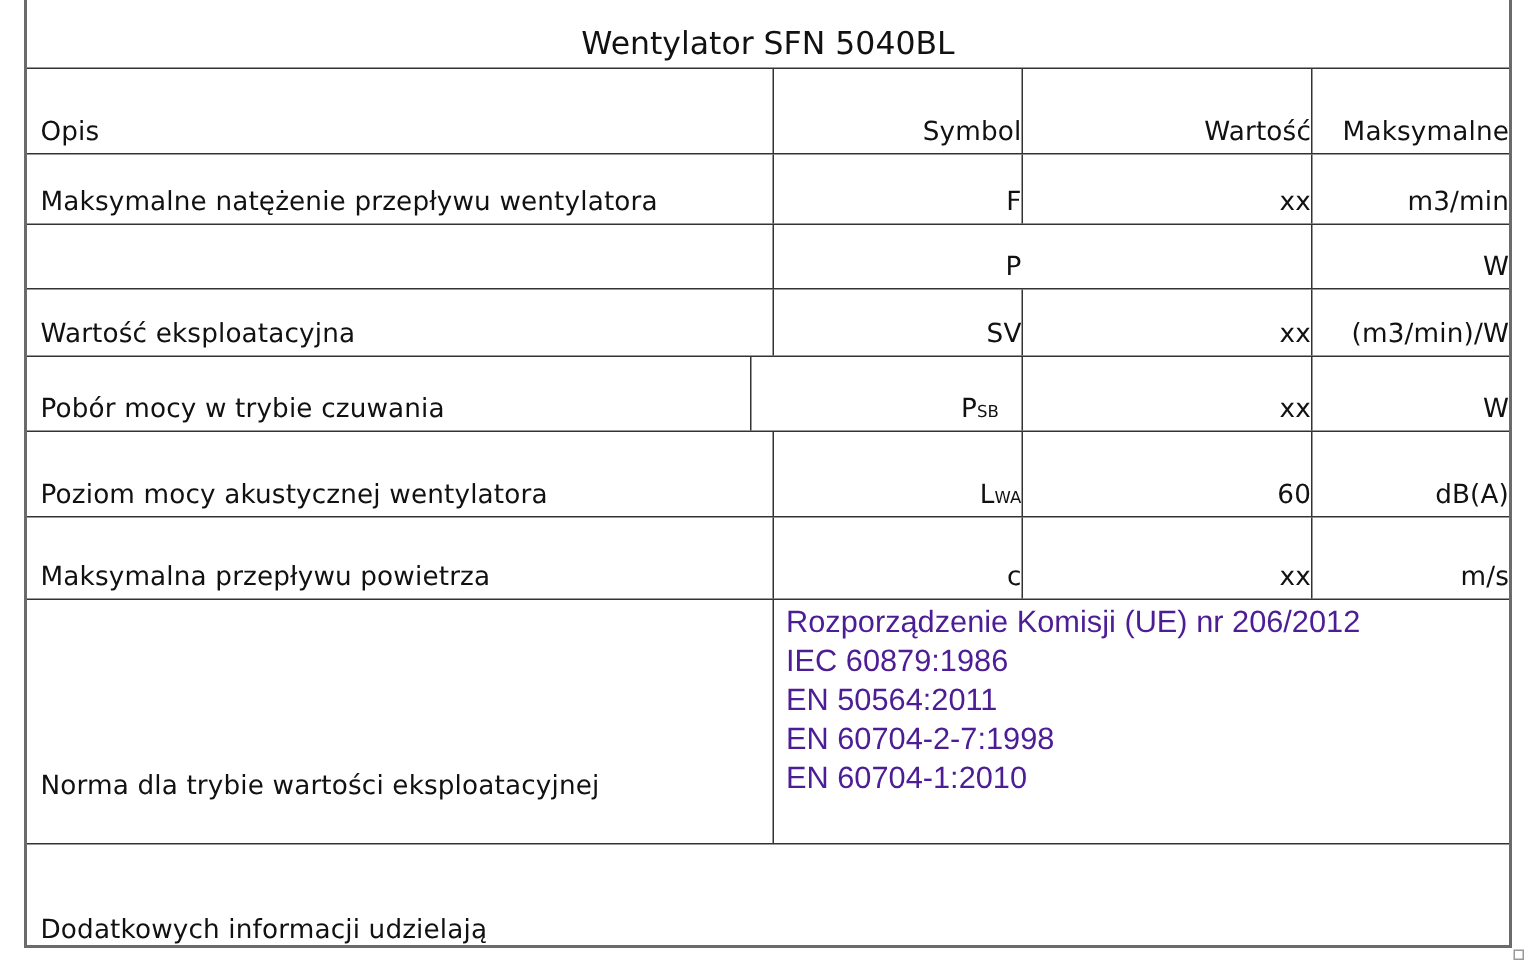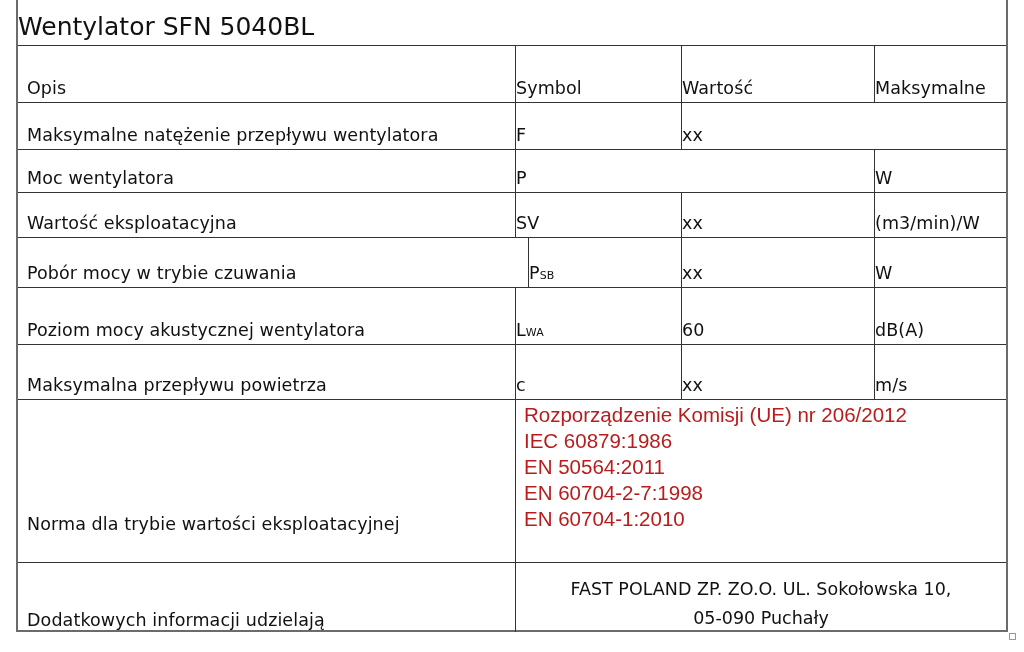--- a/index.html
+++ b/index.html
@@ -5,25 +5,25 @@
   html, body { margin:0; padding:0; background:#ffffff; }
   body { width:1024px; height:652px; position:relative; overflow:hidden;
          font-family:"DejaVu Sans", sans-serif; color:#111; }
   .tbl { position:absolute; left:16px; top:-2px; width:992px; height:634px;
          border-left:2px solid #6b6b6b; border-right:2px solid #6b6b6b; border-bottom:2px solid #6b6b6b;
          box-sizing:border-box; }
   .row { position:absolute; left:0; right:0; border-bottom:1.5px solid #333; box-sizing:border-box; }
   .cell { position:absolute; top:0; bottom:0; box-sizing:border-box; }
   .vline { border-left:1.5px solid #333; }
   .txt { position:absolute; bottom:4px; font-size:17.5px; white-space:nowrap; letter-spacing:0.1px; }
-  .center { left:0; right:0; text-align:left; }
+  .center { left:0; right:0; text-align:right; }
   .left { left:9px; }
-  .title { position:absolute; left:0; right:0; bottom:4px; font-size:25px;margin-top:11px; }
+  .title { position:absolute; left:0; right:0; bottom:4px; text-align:center; font-size:21px;margin-top:11px; }
   .sub { font-size:11px; }
-  .norms { position:absolute; left:8px; top:2px; font-family:"Liberation Sans", sans-serif; font-size:20.5px; line-height:26px; color:#b91c1c; }
+  .norms { position:absolute; left:8px; top:2px; font-family:"Liberation Sans", sans-serif; font-size:20.5px; line-height:26px; color:#4c1d95; }
   .addr { position:absolute; left:0; right:0; top:12px; text-align:center; font-size:17.5px; line-height:29px; }
   .handle { position:absolute; left:1009px; top:633px; width:7px; height:7px; border:1px solid #999; background:#fff; box-sizing:border-box; }
 </style>
 </head>
 <body>
 
 <div class="tbl">
 
   <div class="row" style="top:0; height:48px;">
     <div class="title">Wentylator  SFN 5040BL</div>
@@ -47,26 +47,26 @@
   <div class="row" style="top:105px; height:47px;">
     <div class="cell" style="left:0; width:497px;">
         <span class="txt left">Maksymalne natężenie przepływu wentylatora</span>
       </div>
     <div class="cell vline" style="left:497px; width:166px;">
         <span class="txt center"><span>F</span><span class="sub"></span></span>
       </div>
     <div class="cell vline" style="left:663px; width:193px;">
         <span class="txt center">xx</span>
       </div>
+    <div class="cell vline" style="left:856px; right:0;">
+        <span class="txt center">m3/min</span>
+      </div>
   </div>
 
   <div class="row" style="top:152px; height:43px;">
-    <div class="cell" style="left:0; width:497px;">
-        <span class="txt left">Moc wentylatora</span>
-      </div>
     <div class="cell vline" style="left:497px; width:166px;">
         <span class="txt center"><span>P</span><span class="sub"></span></span>
       </div>
     <div class="cell vline" style="left:856px; right:0;">
         <span class="txt center">W</span>
       </div>
   </div>
 
   <div class="row" style="top:195px; height:45px;">
     <div class="cell" style="left:0; width:497px;">
@@ -80,21 +80,21 @@
       </div>
     <div class="cell vline" style="left:856px; right:0;">
         <span class="txt center">(m3/min)/W</span>
       </div>
   </div>
 
   <div class="row" style="top:240px; height:50px;">
     <div class="cell" style="left:0; width:497px;">
         <span class="txt left">Pobór mocy w trybie czuwania</span>
       </div>
-    <div class="cell vline" style="left:510px; width:166px;">
+    <div class="cell vline" style="left:482px; width:166px;">
         <span class="txt center"><span>P</span><span class="sub">SB</span></span>
       </div>
     <div class="cell vline" style="left:663px; width:193px;">
         <span class="txt center">xx</span>
       </div>
     <div class="cell vline" style="left:856px; right:0;">
         <span class="txt center">W</span>
       </div>
   </div>
 
@@ -140,22 +140,16 @@
         <div>EN 60704-2-7:1998</div>
         <div>EN 60704-1:2010</div>
       </div>
     </div>
   </div>
 
   <div class="row" style="top:565px; height:69px; border-bottom:none;">
     <div class="cell" style="left:0; width:497px;">
       <span class="txt left" style="bottom:2px;">Dodatkowych informacji udzielają</span>
     </div>
-    <div class="cell vline" style="left:497px; right:0;">
-      <div class="addr">
-        <div>FAST POLAND ZP. ZO.O. UL. Sokołowska 10,</div>
-        <div>05-090 Puchały</div>
-      </div>
-    </div>
   </div>
 </div>
 
 <div class="handle"></div>
 
 </body></html>

